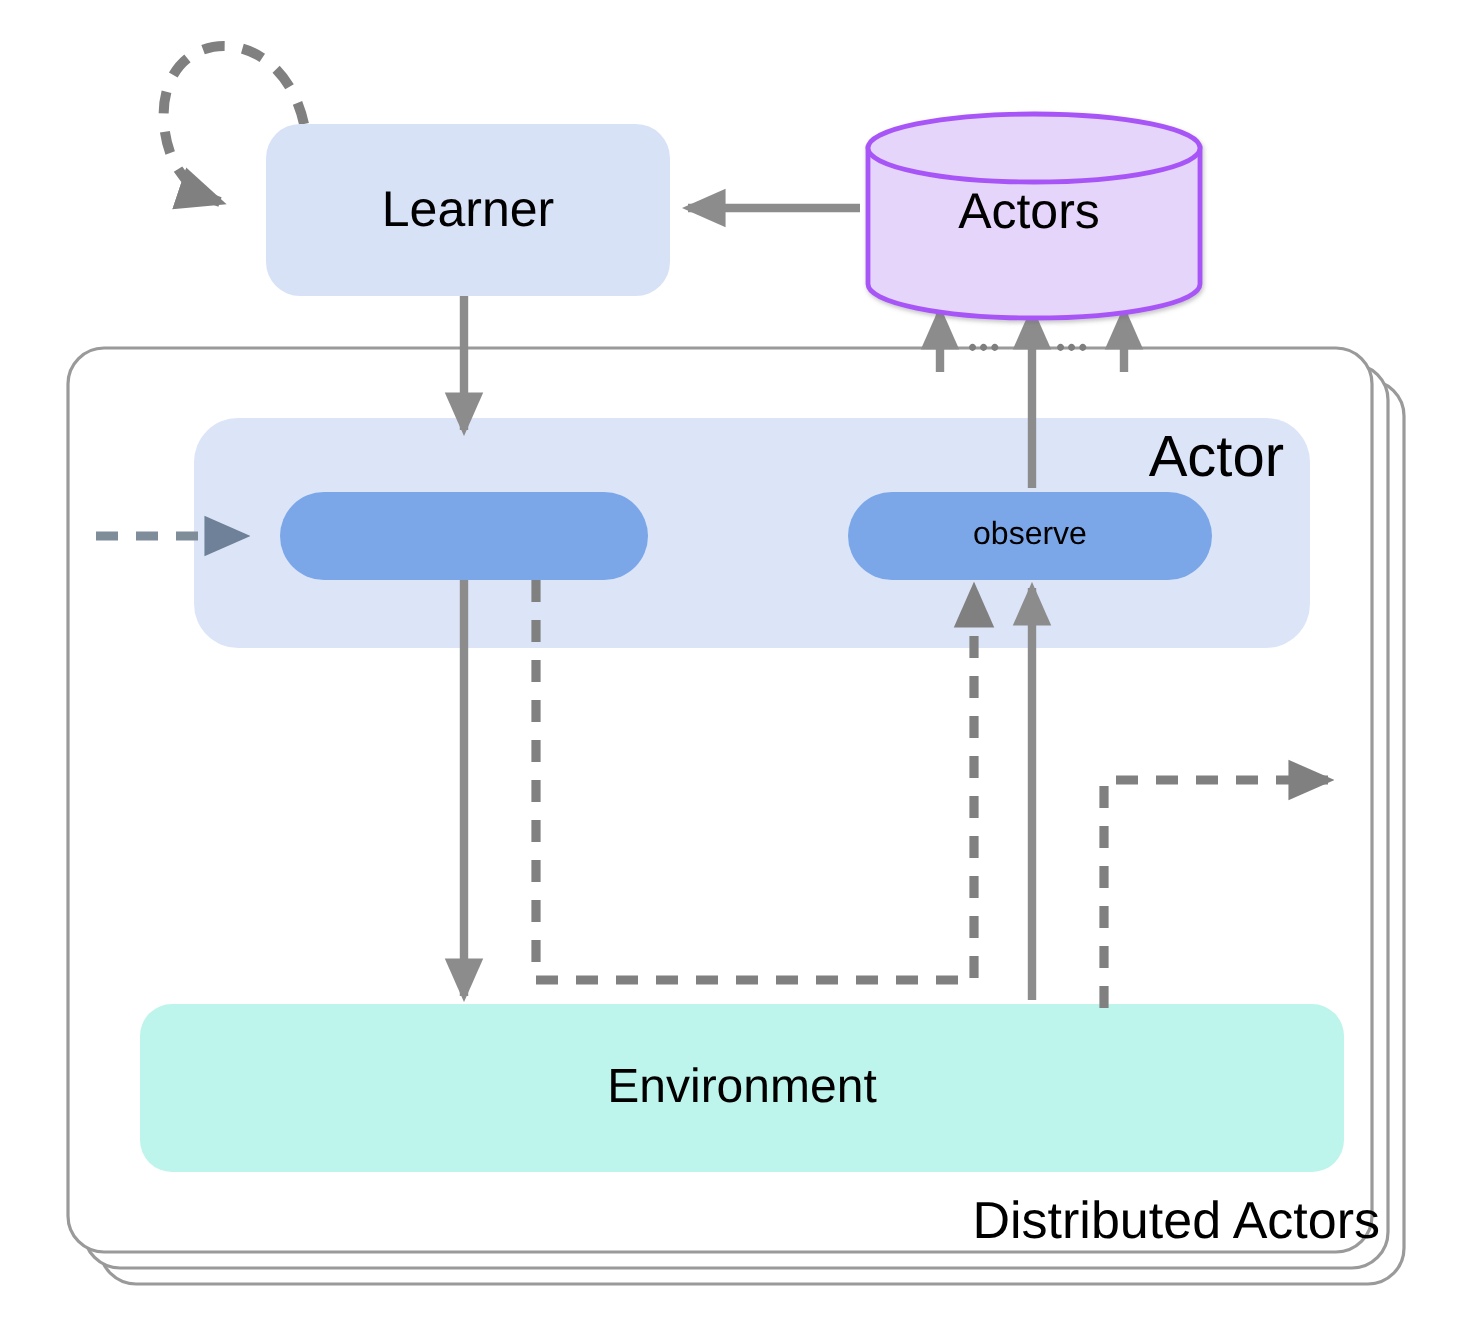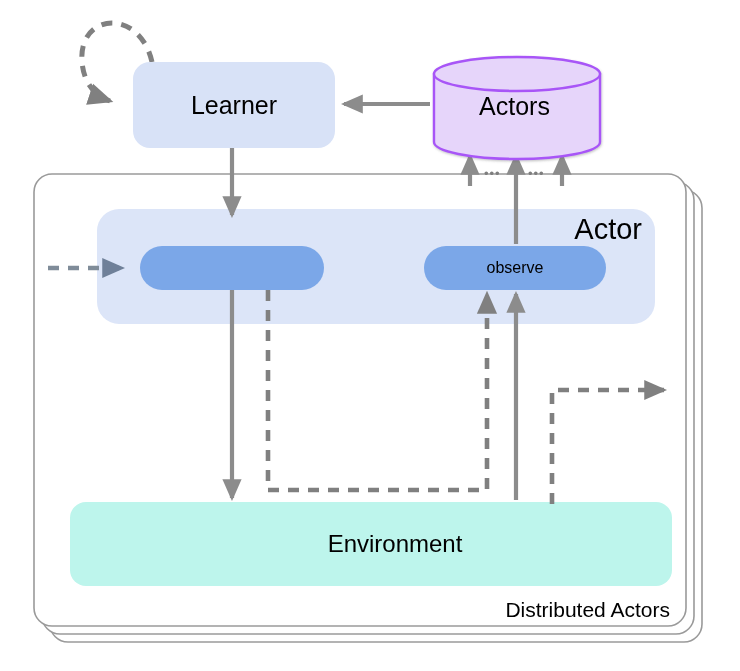--- a/index.html
+++ b/index.html
@@ -34,24 +34,24 @@
     display: flex;
     align-items: center;
     justify-content: center;
     white-space: nowrap;
     pointer-events: none;
   }
   .lbl-learner   { left: 133px; top: 64px;  width: 202px; height: 82px;  font-size: 25px; }
   .lbl-dataset   { left: 432px; top: 62px;  width: 165px; height: 88px;  font-size: 25px; }
   .lbl-policy    { left: 140px; top: 246px; width: 184px; height: 44px;  font-size: 17px; }
   .lbl-observe   { left: 424px; top: 246px; width: 182px; height: 44px;  font-size: 16px; }
-  .lbl-env       { left: 70px;  top: 502px; width: 602px; height: 84px;  font-size: 24px; padding-left: 24px; }
+  .lbl-env       { left: 70px;  top: 502px; width: 602px; height: 84px;  font-size: 24px; }
   .lbl-actor     { left: 500px; top: 214px; width: 152px; height: 30px;  font-size: 29px;
                    justify-content: flex-end; padding-right: 10px; box-sizing: border-box; }
-  .lbl-dist      { left: 420px; top: 596px; width: 252px; height: 28px;  font-size: 21px;
+  .lbl-dist      { left: 440px; top: 596px; width: 252px; height: 28px;  font-size: 26px;
                    justify-content: flex-end; padding-right: 2px; box-sizing: border-box; }
   .ellipsis-dots {
     position: absolute;
     font-size: 13px;
     letter-spacing: 1px;
     color: #7e7e7e;
     pointer-events: none;
     line-height: 1;
   }
   .dots-1 { left: 484px; top: 167px; }

